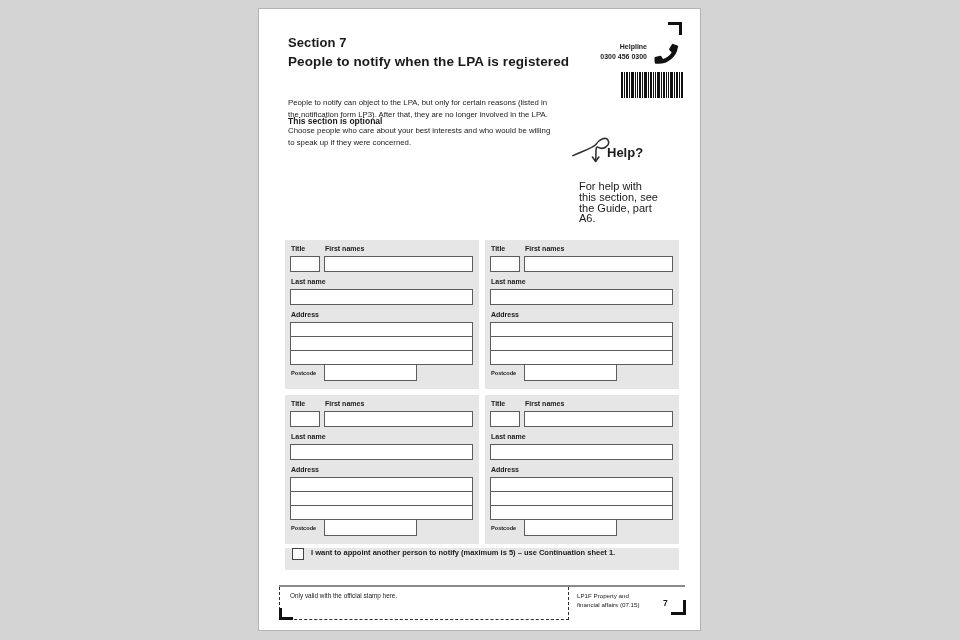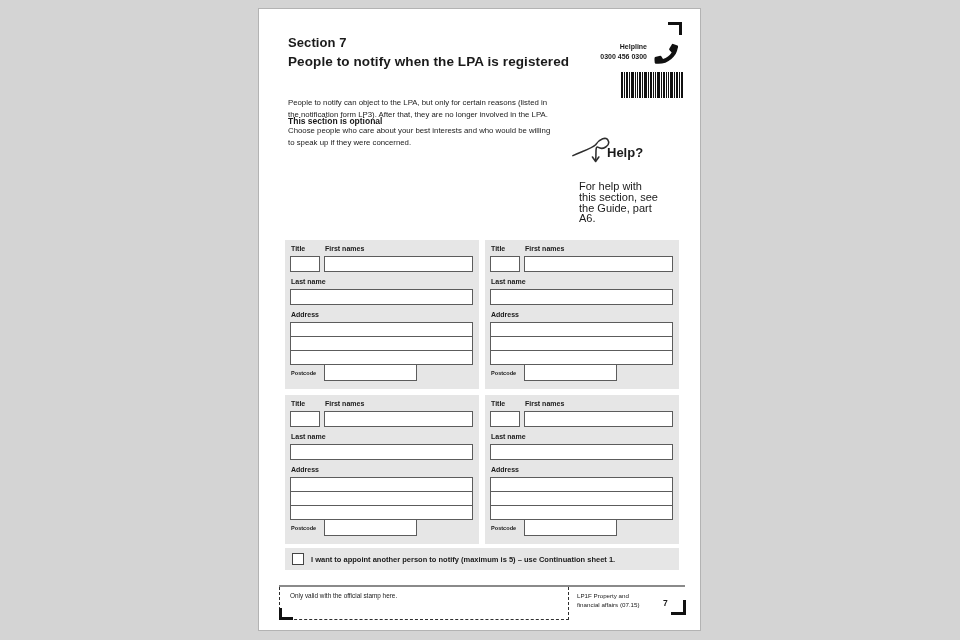--- a/index.html
+++ b/index.html
@@ -61,21 +61,21 @@
   .lbl-addr { left:6px; top:71px; }
   .fld-addr1 { left:5px; top:82px;  width:183px; height:15px; }
   .fld-addr2 { left:5px; top:96px;  width:183px; height:15px; }
   .fld-addr3 { left:5px; top:110px; width:183px; height:15px; }
   .lbl-post { left:6px; top:130px; }
   .fld-post { left:39px; top:124px; width:93px; height:17px; }
 
   
   .cont-bar {
     left:26px; top:539px; width:394px; height:22px; background:#e6e6e6;
-    display:flex; align-items:center;
+    display:flex; 
   }
   .cont-checkbox {
     width:12px; height:12px; margin-left:7px; background:#fff;
     border:1.2px solid #444; appearance:none; -webkit-appearance:none; cursor:pointer; flex:0 0 auto;
   }
   .cont-label { margin-left:7px; font-size:7.5px; font-weight:600; }
 
   
   .footer-line { left:20px; top:576px; width:406px; height:2px; background:#8a8a8a; }
   .stamp-box {

